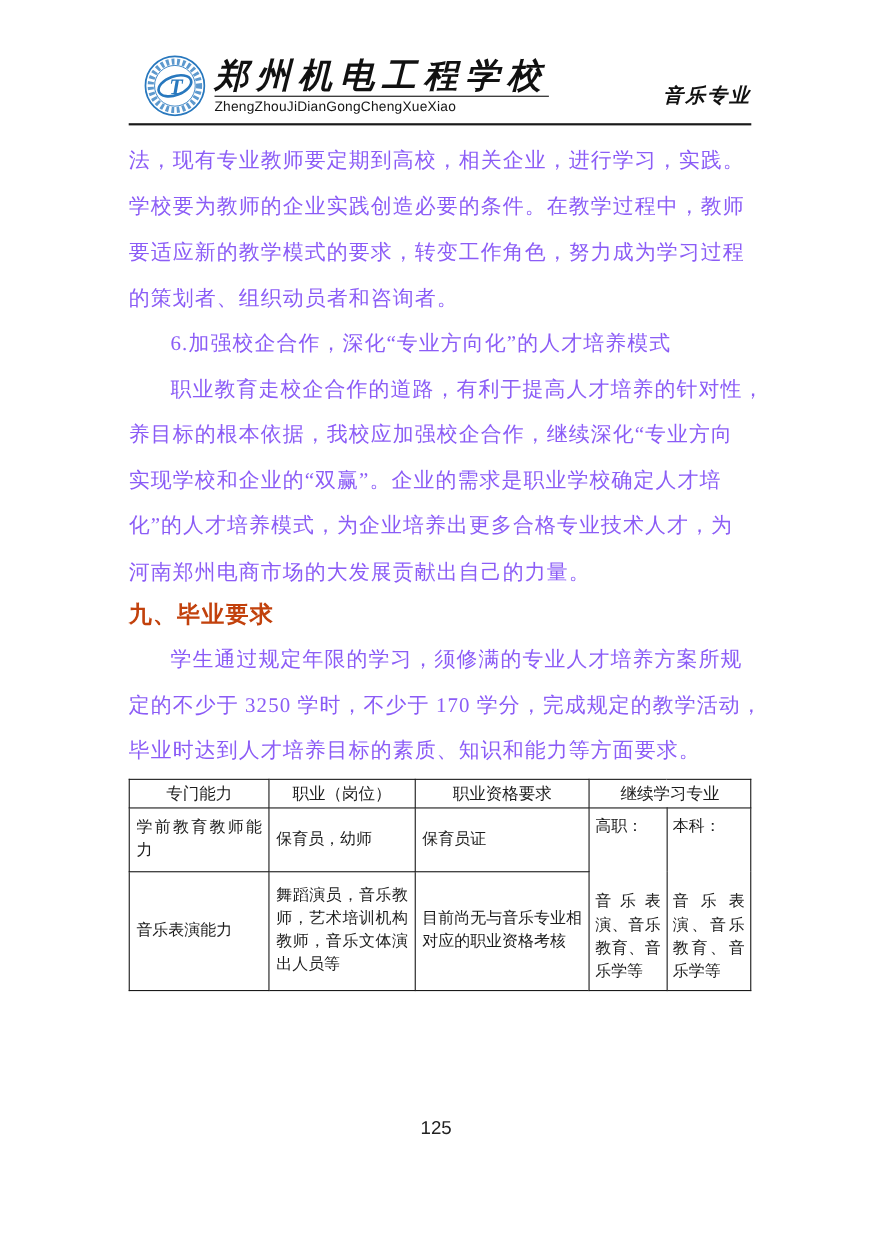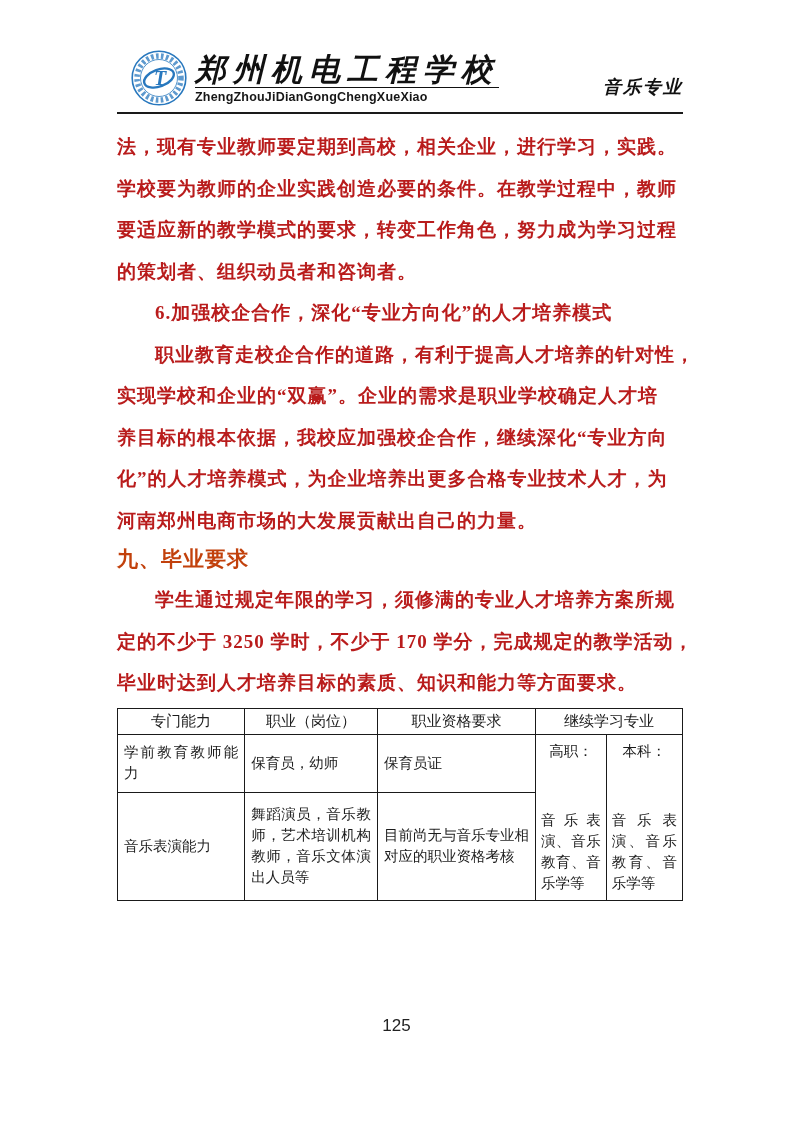--- a/index.html
+++ b/index.html
@@ -21,36 +21,36 @@
   .emblem { width: 56px; height: 56px; flex: 0 0 auto; }
   .logo-text { margin-left: 8px; }
   .school-name {
     font-family: "DejaVu Serif", serif;
     font-weight: 700; font-style: italic;
     font-size: 31px; letter-spacing: 7px;
     color: #111; white-space: nowrap; line-height: 1.1;
   }
   .school-pinyin {
     font-family: "Liberation Sans", sans-serif;
-    font-weight: 700; font-size: 12.5px;
+    font-weight: 400; font-size: 12.5px;
     color: #161616; letter-spacing: 0.2px;
     border-top: 1.5px solid #111; padding-top: 2px; margin-top: 1px;
   }
   .subject-label {
     font-family: "DejaVu Serif", serif;
     font-weight: 700; font-style: italic;
     font-size: 18px; color: #111; letter-spacing: 2px;
     align-self: flex-start; margin-top: 25px;
   }
   .header-rule { border: none; border-top: 2px solid #1a1a1a; margin-top: 6px; }
   
   .main { padding: 12px 110px 0 117px; }
   .line {
     font-size: 19px; line-height: 41.5px;
-    letter-spacing: 1px; white-space: nowrap; color: #b91c1c; font-weight: bold;
+    letter-spacing: 1px; white-space: nowrap; color: #8b5cf6;
   }
   .line.indent { padding-left: 38px; }
   .section-heading {
     font-family: "Liberation Sans", sans-serif;
     font-weight: 700; font-size: 21px;
     line-height: 32px; color: #c2410c; letter-spacing: 1px;
     margin: 2px 0 4px 0;
   }
   
   table.grad-table {
@@ -65,21 +65,21 @@
     padding: 3px 6px;
     font-weight: 400;
     vertical-align: middle;
   }
   .grad-table th { font-size: 15px; text-align: center; height: 25px; }
   .grad-table td { font-size: 14.5px; line-height: 1.45; }
   td.cell-justify { text-align: justify; text-justify: inter-character; }
   tr.row-1 td { height: 48px; }
   tr.row-2 td { height: 82px; }
   td.study-cell { vertical-align: middle; padding: 6px 5px; }
-  .study-label { display: block; text-align: center; }
+  .study-label { display: block; }
   .study-value { display: block; text-align: justify; text-justify: inter-character; margin-top: 48px; }
   
   .footer {
     position: absolute; left: 0; right: 0; top: 1016px;
     text-align: center;
     font-family: "Liberation Sans", sans-serif;
     font-size: 17px; color: #222;
   }
 </style>
 </head>
@@ -107,22 +107,22 @@
     <hr class="header-rule">
   </div>
 
   <div class="main">
     <div class="line">法，现有专业教师要定期到高校，相关企业，进行学习，实践。</div>
     <div class="line">学校要为教师的企业实践创造必要的条件。在教学过程中，教师</div>
     <div class="line">要适应新的教学模式的要求，转变工作角色，努力成为学习过程</div>
     <div class="line">的策划者、组织动员者和咨询者。</div>
     <div class="line indent">6.加强校企合作，深化“专业方向化”的人才培养模式</div>
     <div class="line indent">职业教育走校企合作的道路，有利于提高人才培养的针对性，</div>
+    <div class="line">养目标的根本依据，我校应加强校企合作，继续深化“专业方向</div>
     <div class="line">实现学校和企业的“双赢”。企业的需求是职业学校确定人才培</div>
-    <div class="line">养目标的根本依据，我校应加强校企合作，继续深化“专业方向</div>
     <div class="line">化”的人才培养模式，为企业培养出更多合格专业技术人才，为</div>
     <div class="line">河南郑州电商市场的大发展贡献出自己的力量。</div>
 
     <div class="section-heading">九、毕业要求</div>
 
     <div class="line indent">学生通过规定年限的学习，须修满的专业人才培养方案所规</div>
     <div class="line">定的不少于 3250 学时，不少于 170 学分，完成规定的教学活动，</div>
     <div class="line">毕业时达到人才培养目标的素质、知识和能力等方面要求。</div>
 
     <table class="grad-table">

